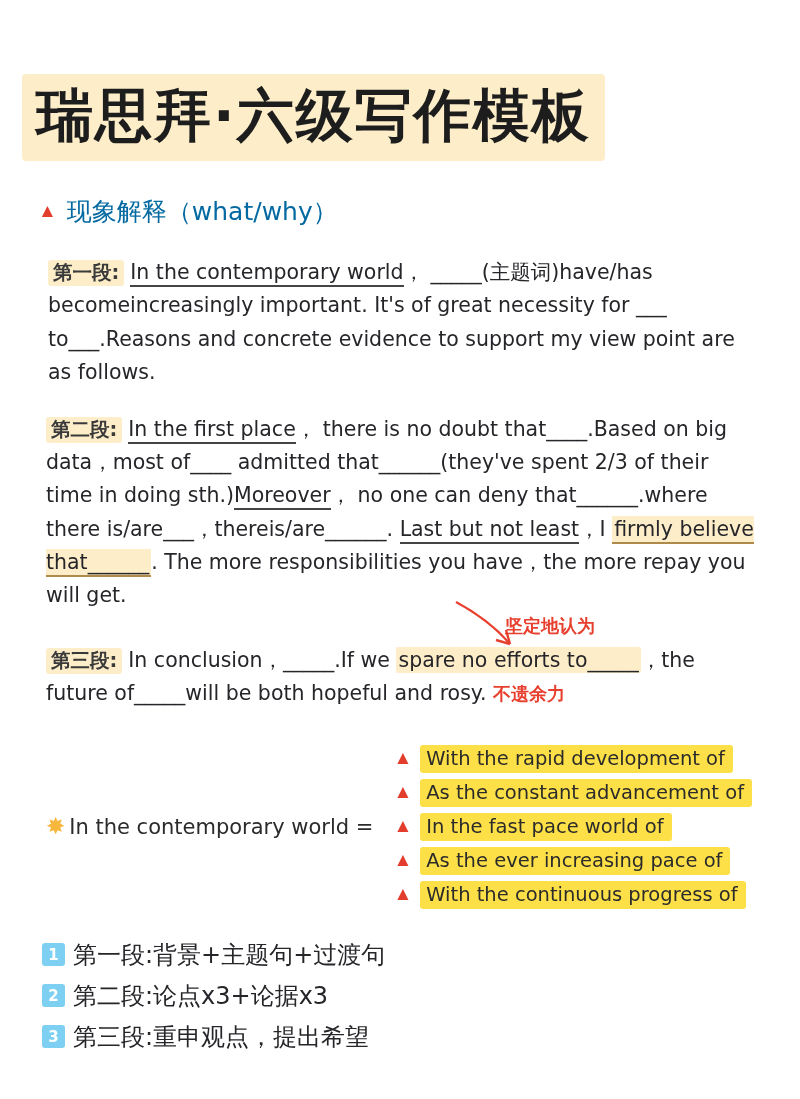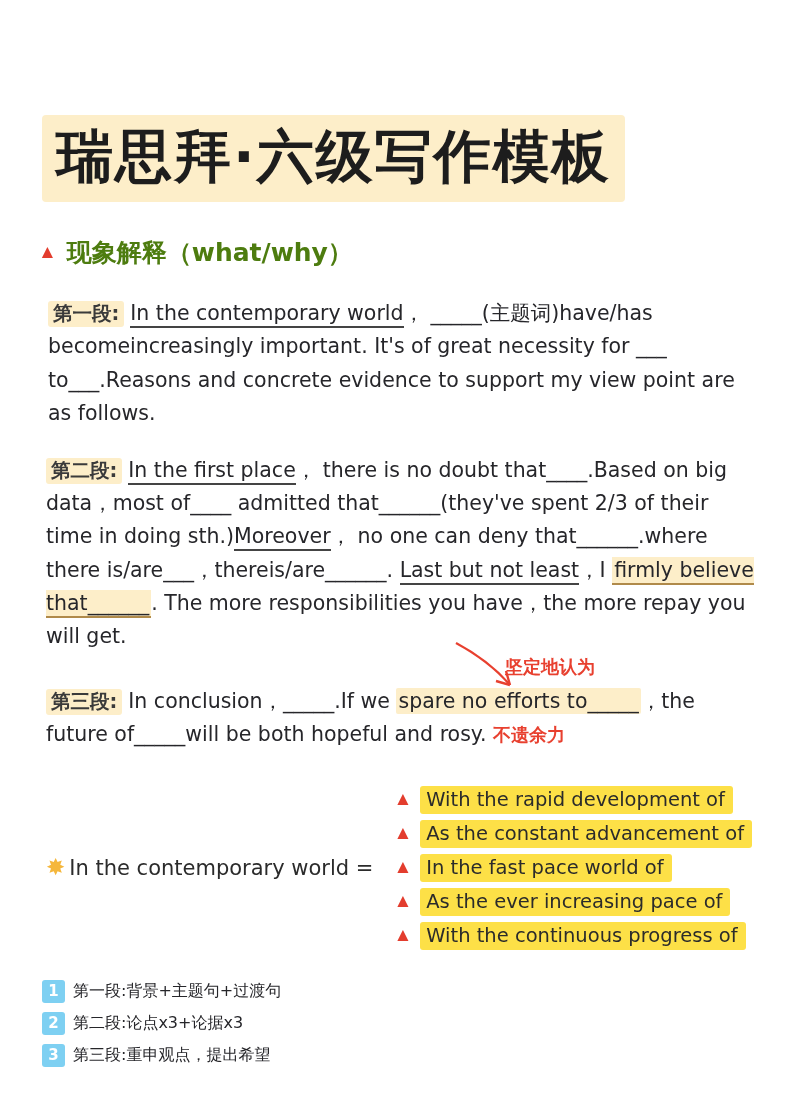--- a/index.html
+++ b/index.html
@@ -18,22 +18,22 @@
   .page {
     position: relative;
     width: 800px;
     height: 1099px;
     padding: 0;
     box-sizing: border-box;
   }
 
   
   .title-wrap {
-    margin: 115px 0 0 0;
-    padding: 0 42px;
+    margin: 74px 0 0 0;
+    padding: 0 22px;
   }
   .title {
     display: inline-block;
     font-family: "DejaVu Sans", sans-serif;
     font-size: 57px;
     font-weight: bold;
     letter-spacing: 2px;
     color: #1d1d1d;
     background: #fdeec9;
     padding: 6px 14px 10px 14px;
@@ -49,23 +49,23 @@
     align-items: center;
     gap: 10px;
   }
   .tri {
     color: #e33d2e;
     font-size: 19px;
     line-height: 1;
     transform: translateY(-1px);
   }
   .section-title {
-    color: #4d7c0f;
+    color: #0369a1;
     font-size: 25px;
-    font-weight: bold;
+    font-weight: normal;
     font-family: "DejaVu Sans", sans-serif;
   }
 
   
   .para {
     padding: 0 42px 0 46px;
     margin-top: 24px;
     font-size: 20.5px;
     line-height: 1.62;
     color: #26262a;
@@ -179,21 +179,21 @@
     font-size: 15px;
     font-weight: bold;
     display: flex;
     align-items: center;
     justify-content: center;
     border-radius: 3px;
     font-family: "DejaVu Sans", sans-serif;
     flex: 0 0 auto;
   }
   .step-text {
-    font-size: 16px;
+    font-size: 24px;
     font-family: "DejaVu Sans", sans-serif;
     color: #26262a;
   }
 </style>
 </head>
 <body>
 
 <div class="page">
 
   <div class="title-wrap">

